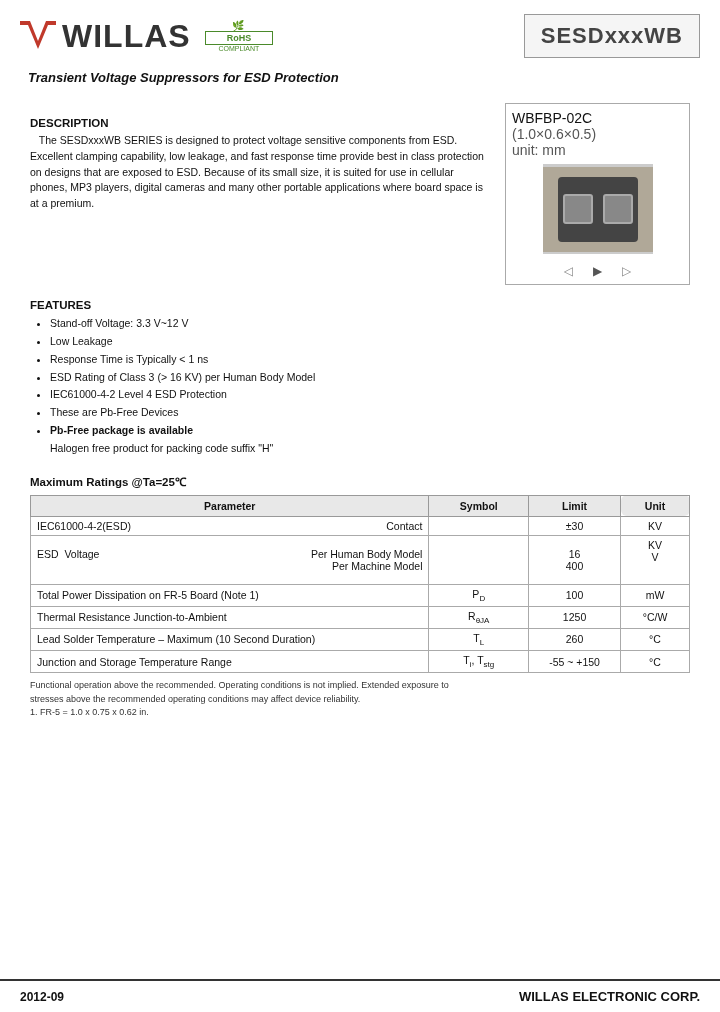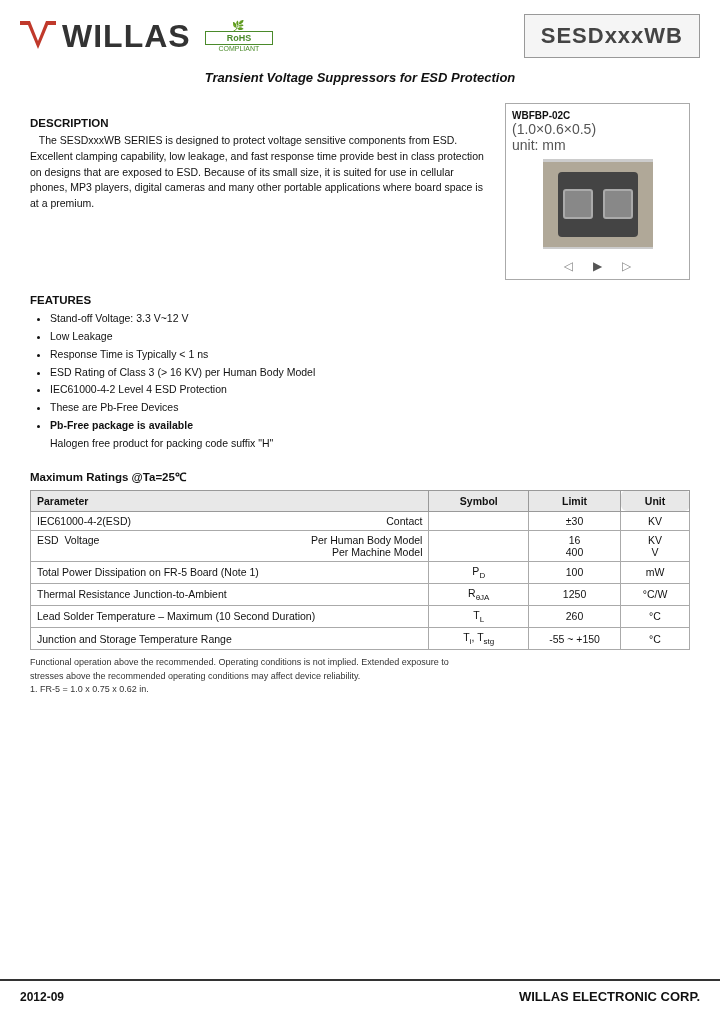--- a/index.html
+++ b/index.html
@@ -53,25 +53,24 @@
       margin-left: auto;
       border: 1.5px solid #999;
       padding: 8px 16px;
       font-size: 22px;
       font-weight: bold;
       color: #444;
       background: #f5f5f5;
       letter-spacing: 1px;
     }
     .subtitle {
-      text-align: center;
       font-style: italic;
       font-weight: bold;
       font-size: 13px;
-      padding: 4px 20px 12px 20px;
+      padding: 4px 20px 12px 28px;
       color: #111;
     }
     
     .content {
       padding: 0 30px;
       flex: 1;
     }
     .section-title {
       font-weight: bold;
       font-size: 11.5px;
@@ -96,22 +95,22 @@
       border: 1.5px solid #aaa;
       flex-shrink: 0;
       display: flex;
       flex-direction: column;
       align-items: center;
       padding: 6px;
       min-height: 130px;
       background: #fff;
     }
     .image-box-label {
-      font-weight: bold;
-      font-size: 10px;
+      font-weight: normal;
+      font-size: 14px;
       align-self: flex-start;
     }
     .image-box-sub {
       font-size: 14px;
       align-self: flex-start;
       color: #555;
     }
     .chip-image {
       width: 110px;
       height: 90px;
@@ -159,20 +158,21 @@
       margin-bottom: 6px;
     }
     table {
       width: 100%;
       border-collapse: collapse;
       font-size: 10.5px;
     }
     .table-header-row td {
       background: #e8e8e8;
       font-weight: bold;
+      text-align: center;
       border: 1px solid #999;
       padding: 4px 6px;
     }
     table tr td {
       border: 1px solid #aaa;
       padding: 3px 6px;
       vertical-align: middle;
     }
     .td-param { width: 52%; }
     .td-symbol { width: 13%; text-align: center; }
@@ -310,21 +310,21 @@
                 <td style="border:none;padding:0;text-align:right;">Per Human Body Model</td>
               </tr>
               <tr>
                 <td style="border:none;padding:0;"></td>
                 <td style="border:none;padding:0;text-align:right;">Per Machine Model</td>
               </tr>
             </tbody>
               </table>
           </td>
           <td class="td-symbol"></td>
-          <td class="td-center" style="vertical-align:top;padding:3px 6px;">
+          <td class="td-center" style="vertical-align:top;padding:12px 6px;">
             16<br>400
           </td>
           <td class="td-center" style="vertical-align:top;padding:3px 6px;">
             KV<br>V
           </td>
         </tr>
 
         <tr>
           <td>Total Power Dissipation on FR-5 Board (Note 1)</td>
           <td class="td-symbol td-center">P<sub>D</sub></td>

